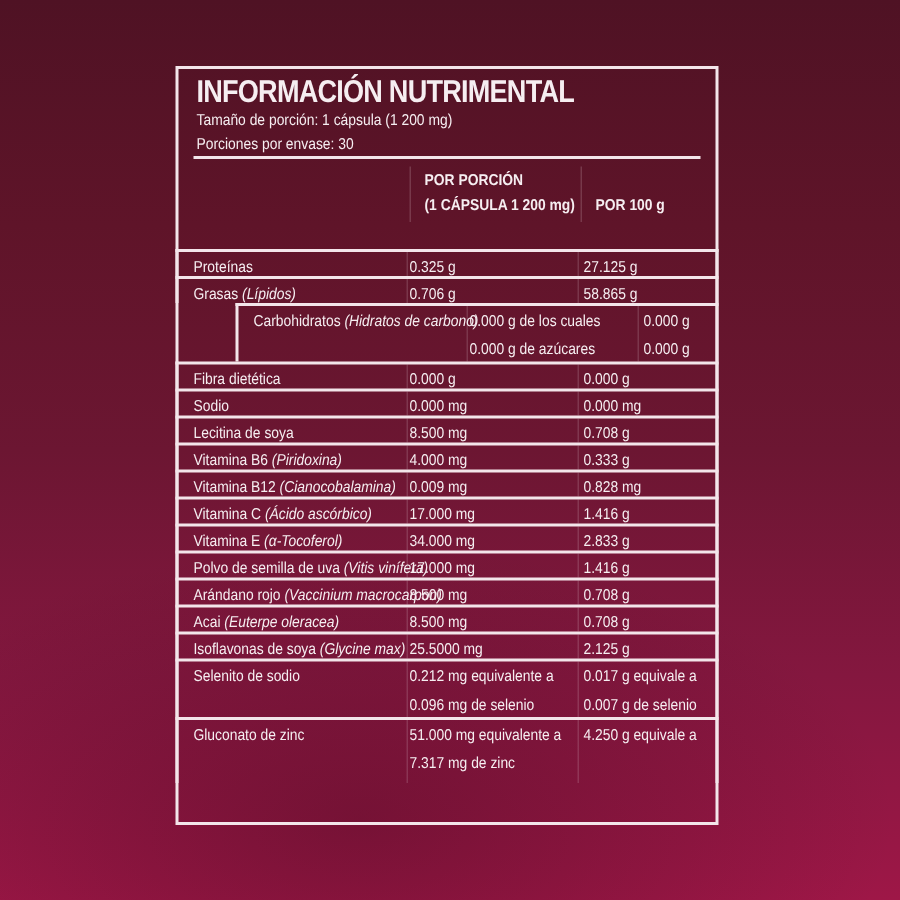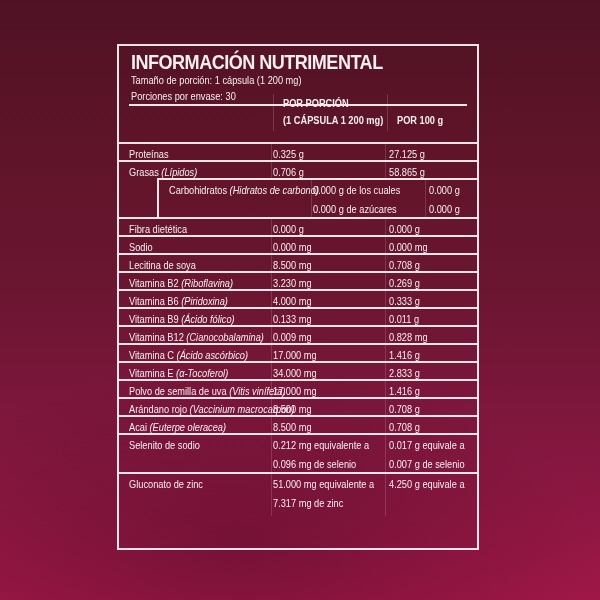--- a/index.html
+++ b/index.html
@@ -26,21 +26,21 @@
   .sub {
     position: absolute; left: 12px; font-size: 10.5px;
     transform: scaleX(0.88); transform-origin: left top; white-space: nowrap;
   }
   .sub1 { top: 28px; }
   .sub2 { top: 44px; }
   .sub-rule {
     position: absolute; left: 10px; right: 10px; top: 58px; height: 2px; background: #f3e5ea;
   }
   .hdr {
-    position: absolute; left: 0; right: 0; top: 48px; height: 37px;
+    position: absolute; left: 0; right: 0; top: 65px; height: 37px;
   }
   .hdr .vline { position: absolute; top: 0; bottom: 0; width: 1px; background: rgba(243,229,234,0.18); }
   .hdr-text {
     position: absolute; font-size: 10.5px; font-weight: bold; white-space: nowrap;
     transform: scaleX(0.88); transform-origin: left top;
   }
   .rows { position: absolute; left: 0; right: 0; top: 96px; }
   .row {
     position: relative; box-sizing: border-box;
     border-top: 2px solid #f3e5ea;
@@ -75,21 +75,21 @@
 
   <div class="hdr">
     <div class="vline" style="left:154px"></div>
     <div class="vline" style="left:268px"></div>
     <div class="hdr-text" style="left:164px; top:3px;">POR PORCIÓN</div>
     <div class="hdr-text" style="left:164px; top:20px;">(1 CÁPSULA 1 200 mg)</div>
     <div class="hdr-text" style="left:278px; top:20px;">POR 100 g</div>
   </div>
 
   <div class="rows" id="rows">
-  <div class="row" style="height: 18px;">
+  <div class="row" style="height: 18px; margin-top: 24px;">
         <div class="vline" style="left:152px"></div>
         <div class="vline" style="left:266px"></div>
         <div class="cell c1"><span>Proteínas</span><span class="it"></span></div>
         <div class="cell c2" style="top:2px">0.325 g</div>
         <div class="cell c3" style="top:2px">27.125 g</div>
       </div>
       <div class="row" style="height: 18px;">
         <div class="vline" style="left:152px"></div>
         <div class="vline" style="left:266px"></div>
         <div class="cell c1"><span>Grasas </span><span class="it">(Lípidos)</span></div>
@@ -122,41 +122,27 @@
       <div class="row" style="height: 18px;">
         <div class="vline" style="left:152px"></div>
         <div class="vline" style="left:266px"></div>
         <div class="cell c1"><span>Lecitina de soya</span><span class="it"></span></div>
         <div class="cell c2" style="top:2px">8.500 mg</div>
         <div class="cell c3" style="top:2px">0.708 g</div>
       </div>
       <div class="row" style="height: 18px;">
         <div class="vline" style="left:152px"></div>
         <div class="vline" style="left:266px"></div>
-        <div class="cell c1"><span>Vitamina B2 </span><span class="it">(Riboflavina)</span></div>
-        <div class="cell c2" style="top:2px">3.230 mg</div>
-        <div class="cell c3" style="top:2px">0.269 g</div>
-      </div>
-      <div class="row" style="height: 18px;">
-        <div class="vline" style="left:152px"></div>
-        <div class="vline" style="left:266px"></div>
         <div class="cell c1"><span>Vitamina B6 </span><span class="it">(Piridoxina)</span></div>
         <div class="cell c2" style="top:2px">4.000 mg</div>
         <div class="cell c3" style="top:2px">0.333 g</div>
       </div>
       <div class="row" style="height: 18px;">
         <div class="vline" style="left:152px"></div>
         <div class="vline" style="left:266px"></div>
-        <div class="cell c1"><span>Vitamina B9 </span><span class="it">(Ácido fólico)</span></div>
-        <div class="cell c2" style="top:2px">0.133 mg</div>
-        <div class="cell c3" style="top:2px">0.011 g</div>
-      </div>
-      <div class="row" style="height: 18px;">
-        <div class="vline" style="left:152px"></div>
-        <div class="vline" style="left:266px"></div>
         <div class="cell c1"><span>Vitamina B12 </span><span class="it">(Cianocobalamina)</span></div>
         <div class="cell c2" style="top:2px">0.009 mg</div>
         <div class="cell c3" style="top:2px">0.828 mg</div>
       </div>
       <div class="row" style="height: 18px;">
         <div class="vline" style="left:152px"></div>
         <div class="vline" style="left:266px"></div>
         <div class="cell c1"><span>Vitamina C </span><span class="it">(Ácido ascórbico)</span></div>
         <div class="cell c2" style="top:2px">17.000 mg</div>
         <div class="cell c3" style="top:2px">1.416 g</div>
@@ -181,20 +167,27 @@
         <div class="cell c1"><span>Arándano rojo </span><span class="it">(Vaccinium macrocarpon)</span></div>
         <div class="cell c2" style="top:2px">8.500 mg</div>
         <div class="cell c3" style="top:2px">0.708 g</div>
       </div>
       <div class="row" style="height: 18px;">
         <div class="vline" style="left:152px"></div>
         <div class="vline" style="left:266px"></div>
         <div class="cell c1"><span>Acai </span><span class="it">(Euterpe oleracea)</span></div>
         <div class="cell c2" style="top:2px">8.500 mg</div>
         <div class="cell c3" style="top:2px">0.708 g</div>
+      </div>
+      <div class="row" style="height: 18px;">
+        <div class="vline" style="left:152px"></div>
+        <div class="vline" style="left:266px"></div>
+        <div class="cell c1"><span>Isoflavonas de soya </span><span class="it">(Glycine max)</span></div>
+        <div class="cell c2" style="top:2px">25.5000 mg</div>
+        <div class="cell c3" style="top:2px">2.125 g</div>
       </div>
       <div class="row" style="height: 39px;">
         <div class="vline" style="left:152px"></div>
         <div class="vline" style="left:266px"></div>
         <div class="cell c1"><span>Selenito de sodio</span><span class="it"></span></div>
         <div class="cell c2" style="top:2px">0.212 mg equivalente a</div>
         <div class="cell c2" style="top:21px">0.096 mg de selenio</div>
         <div class="cell c3" style="top:2px">0.017 g equivale a</div>
         <div class="cell c3" style="top:21px">0.007 g de selenio</div>
       </div>

